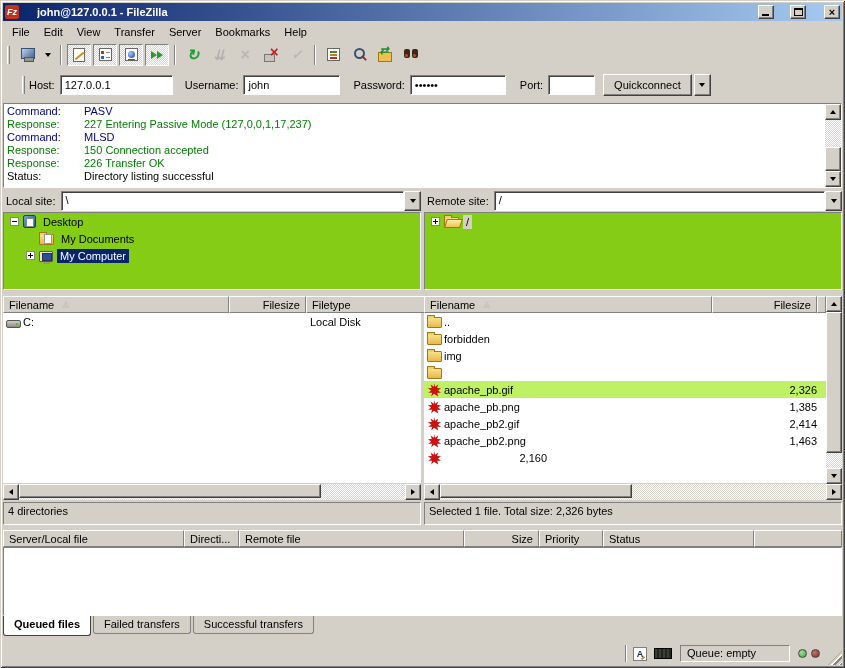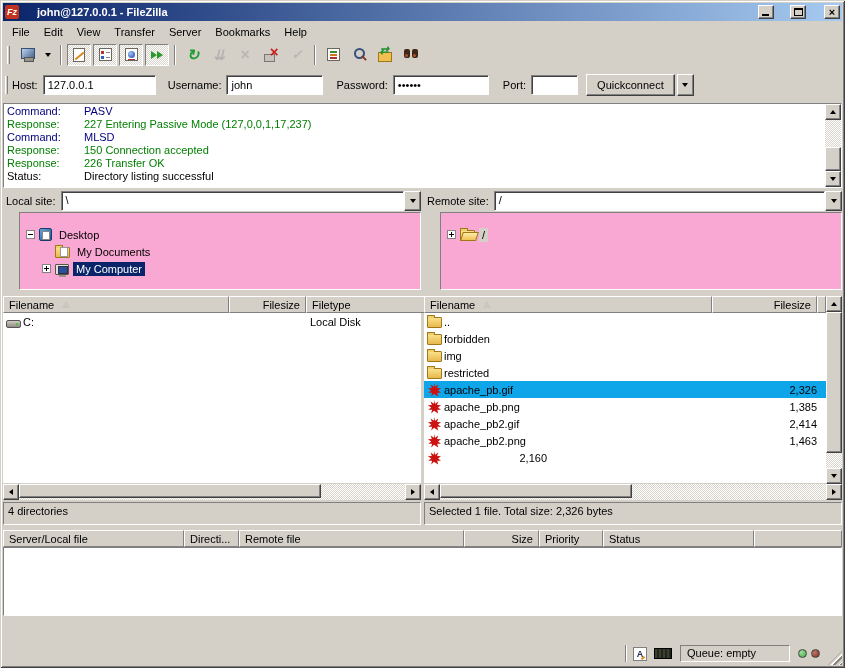--- a/index.html
+++ b/index.html
@@ -64,21 +64,21 @@
   .g-compare{width:15px;height:15px;}
   .g-compare::before{content:"";position:absolute;left:2px;top:1px;width:7px;height:7px;border:2px solid #35507c;border-radius:50%;}
   .g-compare::after{content:"";position:absolute;left:9px;top:10px;width:6px;height:2px;background:#8a3020;transform:rotate(45deg);}
   .g-sync-browsing{width:15px;height:14px;}
   .g-sync-browsing::before{content:"";position:absolute;left:0;bottom:0;width:12px;height:8px;background:#f0c050;border:1px solid #a07818;}
   .g-sync-browsing::after{content:"\21C4";position:absolute;left:2px;top:-4px;color:#1e8e2e;font-size:11px;font-weight:bold;}
   .g-find{width:15px;height:11px;}
   .g-find::before{content:"";position:absolute;left:0;top:0;width:6px;height:9px;background:#402818;border-radius:2px;box-shadow:8px 0 0 #402818;}
   .g-find::after{content:"";position:absolute;left:1px;top:5px;width:3px;height:3px;background:#b05030;border-radius:50%;box-shadow:8px 0 0 #b05030;}
   
-  #quickconnect{position:absolute;left:3px;top:68px;right:3px;height:33px;display:flex;align-items:center;padding-left:1px;}
+  #quickconnect{position:absolute;left:3px;top:68px;right:3px;height:33px;display:flex;align-items:center;padding-left:18px;}
   #quickconnect label{margin:0 5px 0 0;}
   .tinput{height:20px;background:#fff;border:1px solid;border-color:#808080 #fff #fff #808080;box-shadow:inset 1px 1px 0 #404040;
     padding:2px 4px;font-size:11px;outline:none;}
   .qc-btn{height:22px;padding:0 10px;font-size:11px;display:flex;align-items:center;}
   .qc-drop{width:17px;height:22px;display:flex;align-items:center;justify-content:center;margin-left:2px;}
   .arr-down{width:0;height:0;border-left:3px solid transparent;border-right:3px solid transparent;border-top:4px solid #000;}
   .arr-up{width:0;height:0;border-left:3px solid transparent;border-right:3px solid transparent;border-bottom:4px solid #000;}
   .arr-left{width:0;height:0;border-top:3px solid transparent;border-bottom:3px solid transparent;border-right:4px solid #000;}
   .arr-right{width:0;height:0;border-top:3px solid transparent;border-bottom:3px solid transparent;border-left:4px solid #000;}
   
@@ -97,21 +97,21 @@
   .hscroll .sb-thumb{position:absolute;top:0;left:0;height:14px;}
   
   .pane{position:absolute;top:190px;height:331px;}
   #local-pane{left:3px;width:418px;}
   #remote-pane{left:424px;width:418px;}
   .site-bar{position:absolute;left:0;top:0;right:0;height:21px;display:flex;align-items:center;}
   .site-label{padding:0 5px 0 3px;flex:none;}
   .combo{flex:1;display:flex;height:20px;}
   .combo-val{flex:1;background:#fff;border:1px solid;border-color:#808080 #fff #fff #808080;box-shadow:inset 1px 1px 0 #404040;padding:2px 4px;overflow:hidden;white-space:nowrap;}
   .combo-drop{width:17px;height:20px;display:flex;align-items:center;justify-content:center;flex:none;}
-  .treebox{position:absolute;left:16px;top:22px;right:0;height:78px;background:#f9a8d4;border:1px solid;border-color:#808080 #fff #fff #808080;overflow:hidden;padding-top:13px;}
+  .treebox{position:absolute;left:0;top:22px;right:0;height:78px;background:#84cc16;border:1px solid;border-color:#808080 #fff #fff #808080;overflow:hidden;padding-top:0;}
   .tree-item{display:flex;align-items:center;height:17px;padding-left:6px;white-space:nowrap;}
   .expander{width:9px;height:9px;border:1px solid #848484;background:#fff;position:relative;flex:none;margin-right:4px;}
   .expander::before{content:"";position:absolute;left:1px;top:3px;width:5px;height:1px;background:#000;}
   .expander.plus::after{content:"";position:absolute;left:3px;top:1px;width:1px;height:5px;background:#000;}
   .exp-spacer{width:13px;flex:none;}
   .ticon{flex:none;margin-right:4px;}
   .tlabel{padding:1px 3px;}
   .tree-item.selected .tlabel{background:var(--sel);color:#fff;}
   .tree-item.selected.inactive .tlabel{background:#d4d0c8;color:#000;}
   
@@ -126,21 +126,21 @@
   #local-header .hcell:nth-child(3){width:125px;}
   #local-header .hcell:nth-child(4){flex:1;}
   #local-header::after{display:none;}
   #remote-header .hcell:nth-child(1){width:288px;}
   #remote-header .hcell:nth-child(2){width:105px;justify-content:flex-end;}
   .sort-arrow{width:0;height:0;border-left:4px solid transparent;border-right:4px solid transparent;border-bottom:7px solid #cac6bc;margin-left:8px;}
   .list-body{position:absolute;left:0;top:123px;height:170px;background:#fff;overflow:hidden;}
   #local-body{right:0;}
   #remote-body{width:402px;}
   .frow{display:flex;align-items:center;height:17px;padding-left:2px;white-space:nowrap;}
-  .frow.selected{background:#0ea5e9;}
+  .frow.selected{background:#bef264;}
   .fi{width:16px;flex:none;display:flex;align-items:center;justify-content:center;}
   #remote-body .fname{flex:1;overflow:hidden;padding-left:2px;}
   #remote-body .fsize{width:114px;text-align:right;padding-right:9px;flex:none;}
   #local-body .fname{width:208px;padding-left:2px;flex:none;}
   #local-body .fsize{width:77px;flex:none;}
   #local-body .ftype{width:105px;padding-left:4px;flex:none;}
   .pane-hscroll{left:0;right:0;top:294px;}
   #remote-vscroll{position:absolute;right:0;top:106px;height:188px;}
   .pane-status{position:absolute;left:0;right:0;top:312px;height:23px;border:1px solid;border-color:#808080 #fff #fff #808080;padding:2px 4px;overflow:hidden;white-space:nowrap;}
   #vsplitter{position:absolute;left:421px;top:190px;width:3px;height:331px;}
@@ -454,21 +454,20 @@
 
           </span>
           <span class="fname">img</span>
           <span class="fsize"></span>
         </div>
         <div class="frow">
           <span class="fi">
             <span class="icon-folder"></span>
 
           </span>
-          <span class="fname">restricted</span>
           <span class="fsize"></span>
         </div>
         <div class="frow selected">
           <span class="fi">
 
             <svg class="splat" viewBox="0 0 16 16">
               <path fill="#cc1111" d="M8 0l1.2 4.2L13 1.8l-1.6 4L16 6l-3.4 2.6L16 11l-4.3.2 1.1 4.2L8 12.2 4.8 15.4l1-4.2L1.5 11l3.3-2.5L1 6l4.5-.2-1.4-4 3.7 2.4z"></path>
             </svg>
           </span>
           <span class="fname">apache_pb.gif</span>
@@ -554,20 +553,25 @@
         <span>Size</span>
       </div>
       <div class="hcell">
         <span>Priority</span>
       </div>
       <div class="hcell">
         <span>Status</span>
       </div>
   </div>
   <div id="queue-body"></div>
+  <div id="queue-tabs">
+    <span class="qtab active"><span>Queued files</span></span>
+      <span class="qtab"><span>Failed transfers</span></span>
+      <span class="qtab"><span>Successful transfers</span></span>
+  </div>
 
   <div id="statusbar">
     <span class="sb-fill"></span>
     <span class="sb-sep"></span>
     <span class="sb-icon-a">A</span>
     <span class="sb-badge"></span>
     <span class="sb-qpanel">Queue: empty</span>
     <span class="led green"></span>
     <span class="led red"></span>
     <span id="resize-grip"></span>

